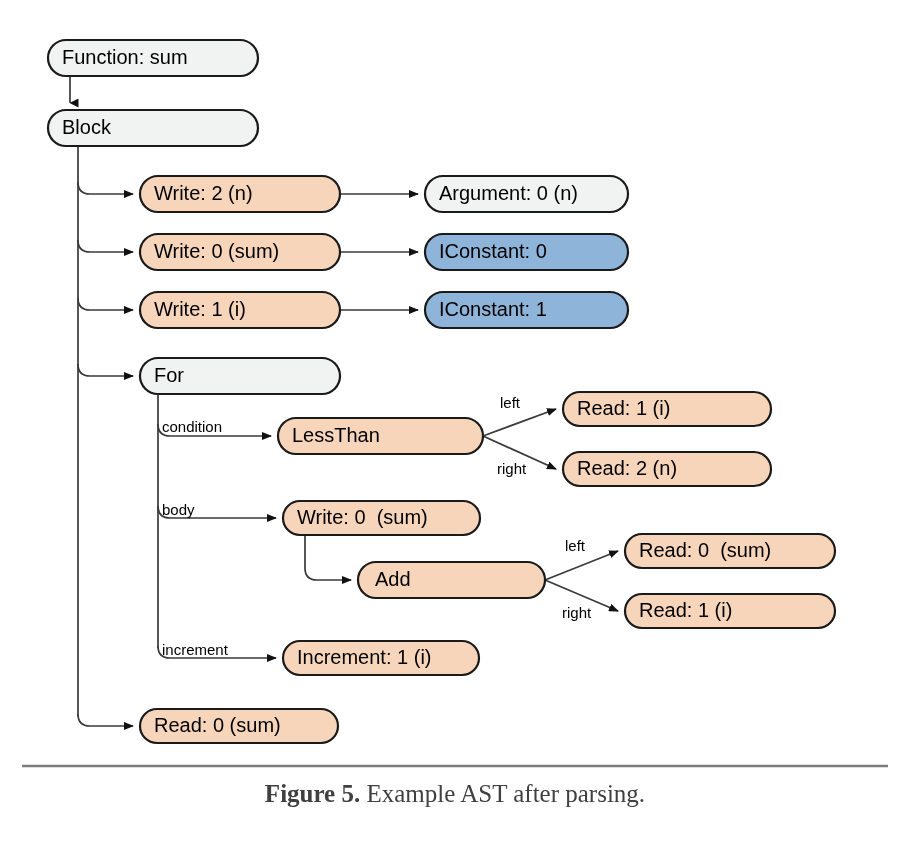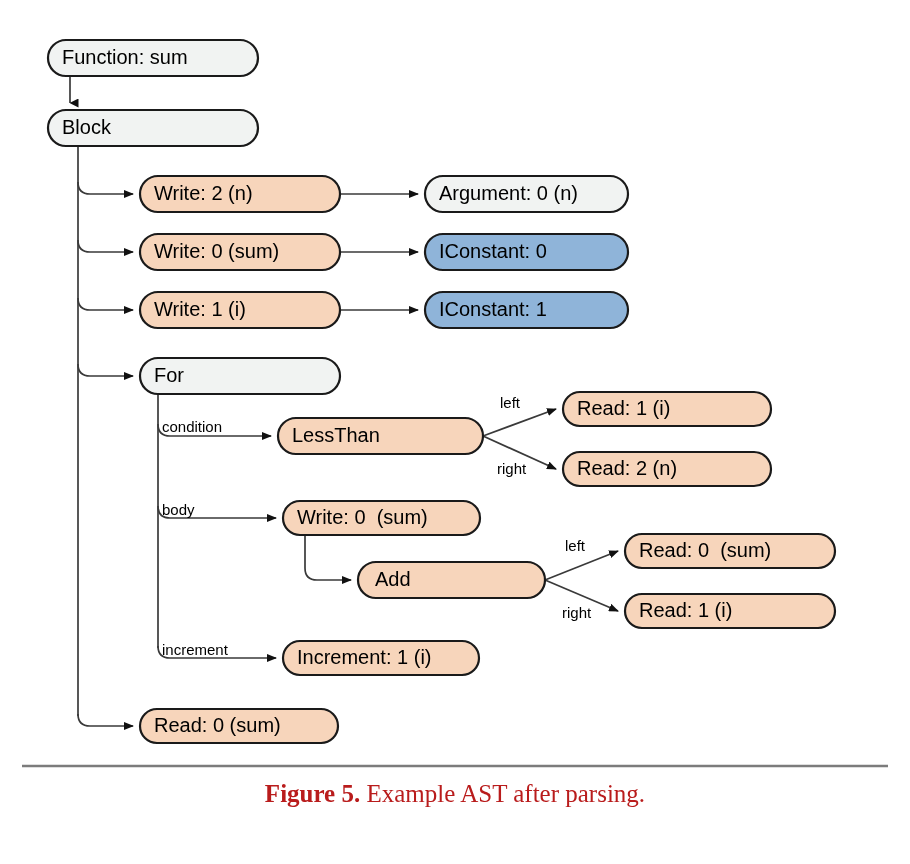--- a/index.html
+++ b/index.html
@@ -33,21 +33,21 @@
     dominant-baseline:middle;
     white-space:pre;
   }
   .rule-line{stroke:#7c7c7c;stroke-width:2.4;}
 
   .caption{
     position:absolute;left:0;right:0;top:780px;
     text-align:center;
     font-family:"Liberation Serif", serif;
     font-size:25px;
-    color:#b91c1c;
+    color:#404040;
   }
   .caption-label{font-weight:bold;}
   .caption-text{font-weight:normal;}
 </style>
 </head>
 <body>
 
 <div id="figure-root">
 
   <svg id="ast-canvas" viewBox="0 0 910 864">

